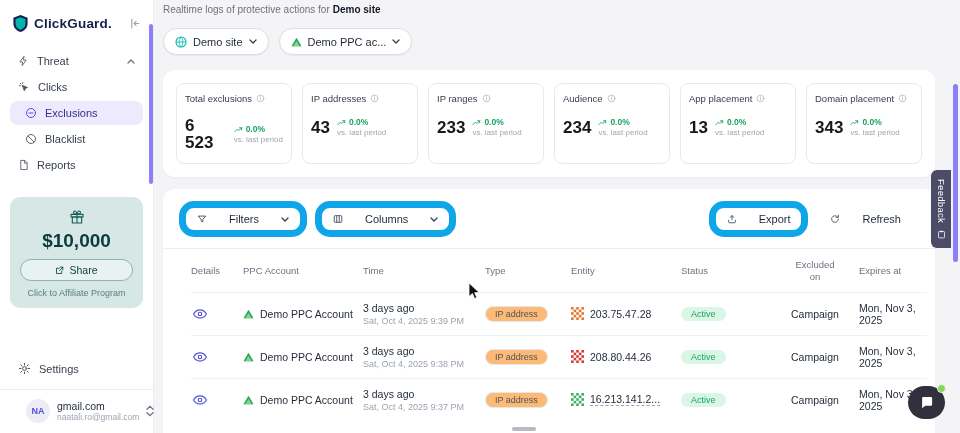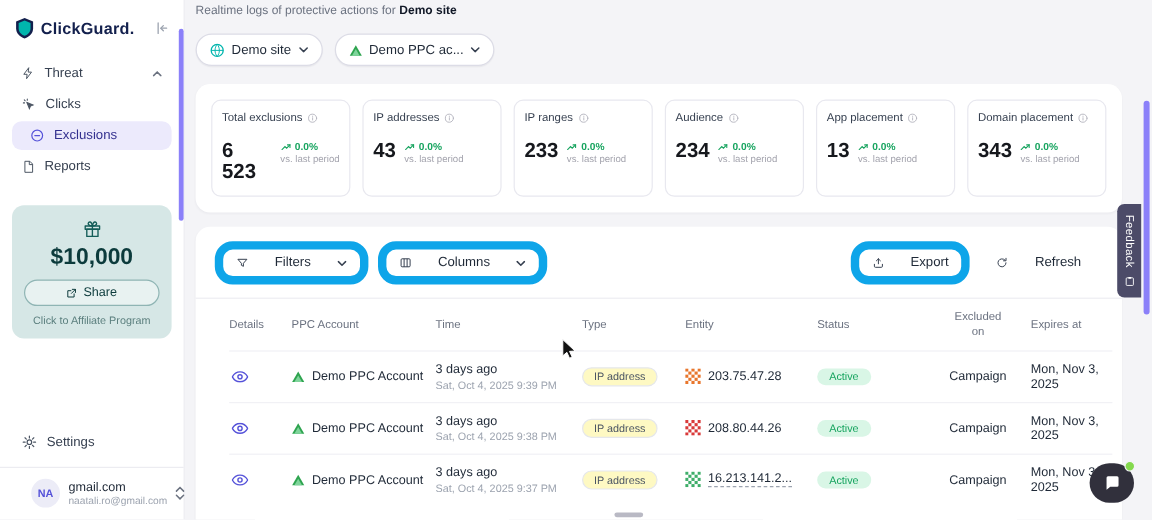--- a/index.html
+++ b/index.html
@@ -49,21 +49,21 @@
   .pill { display:inline-flex; align-items:center; gap:6px; height:27px; padding:0 11px;
     background:#fff; border:1px solid #dcdce6; border-radius:15px; font-size:11px; color:#1f2937;
     box-shadow:0 1px 1px rgba(16,24,40,.05); cursor:pointer; white-space:nowrap; }
   .date-pill { margin-left:auto; }
 
   .stats-wrap { margin-top:15px; background:#fff; border-radius:12px; padding:13px;
     display:grid; grid-template-columns:repeat(6,1fr); gap:10px; box-shadow:0 1px 2px rgba(16,24,40,.04); }
   .stat-card { border:1px solid #e8e8ef; border-radius:8px; padding:9px 8px 12px; background:#fff; }
   .stat-label-row { display:flex; gap:4px; align-items:center; }
   .stat-label { font-size:9.5px; color:#374151; white-space:nowrap; }
-  .stat-value-row { margin-top:13px; display:flex; align-items:flex-start; gap:7px; }
+  .stat-value-row { margin-top:13px; display:flex; align-items:center; gap:7px; }
   .stat-value { font-size:17px; font-weight:bold; color:#16181d; line-height:1; }
   .stat-change { display:flex; flex-direction:column; gap:1px; }
   .stat-change-line { display:flex; gap:3px; align-items:center; font-size:8.5px; color:#17a45f; font-weight:bold; }
   .stat-period { font-size:8px; color:#a3a3ad; white-space:nowrap; }
 
   .table-card { margin-top:12px; background:#fff; border-radius:12px 12px 0 0; padding-top:12px;
     height:245px; box-shadow:0 1px 2px rgba(16,24,40,.04); }
   .toolbar { display:flex; align-items:center; gap:8px; padding:0 16px 11px; border-bottom:1px solid #ededf2; }
   .btn { display:inline-flex; align-items:center; gap:22px; border:7px solid #0ea5e9; background:#fff;
     border-radius:15px; padding:5px 11px; font-size:11px; color:#1f2937; cursor:pointer; white-space:nowrap; }
@@ -72,21 +72,21 @@
 
   .table { padding:0 8px 0 28px; }
   .thead, .trow { display:grid; grid-template-columns:52px 120px 122px 86px 110px 110px 68px 1fr; align-items:center; }
   .thead { padding:10px 0 9px; }
   .th { font-size:9.5px; color:#6b7280; }
   .th-excluded { width:48px; text-align:center; line-height:1.25; }
   .trow { border-top:1px solid #f1f1f5; min-height:43px; }
   .td { font-size:10.5px; color:#1f2937; }
   .cell-flex { display:flex; align-items:center; gap:6px; }
   .time-sub { font-size:9px; color:#9ca3af; margin-top:2px; }
-  .badge-type { display:inline-block; padding:2px 9px; border-radius:10px; background:#fef9c3;
+  .badge-type { display:inline-block; padding:2px 9px; border-radius:10px; background:#fdba74;
     border:1px solid #e5e7eb; font-size:9px; color:#4b5563; }
   .badge-status { display:inline-block; padding:2px 10px; border-radius:10px; background:#d9f6e6;
     font-size:9px; color:#17a45f; }
   .trunc { border-bottom:1px dashed #9ca3af; }
   .eye-btn { display:inline-flex; cursor:pointer; padding-left:2px; }
 
   
   .feedback-tab { position:absolute; right:9px; top:170px; width:20px; height:78px; background:#4c4b68;
     border-radius:6px 0 0 6px; display:flex; flex-direction:column; align-items:center; justify-content:center;
     gap:6px; color:#fff; cursor:pointer; }
@@ -150,20 +150,29 @@
       <div class="nav-sub active">
         <span class="ic">
           <svg width="12" height="12" viewBox="0 0 24 24" fill="none" stroke="#5552d9" stroke-width="2" stroke-linecap="round">
               <circle cx="12" cy="12" r="9"></circle>
               <path d="M8 12h8"></path>
             </svg>
         </span>
         <span>Exclusions</span>
       </div>
 
+      <div class="nav-sub">
+        <span class="ic">
+          <svg width="12" height="12" viewBox="0 0 24 24" fill="none" stroke="#4b5563" stroke-width="1.8">
+              <circle cx="12" cy="12" r="9"></circle>
+              <path d="M5.8 5.8l12.4 12.4"></path>
+            </svg>
+        </span>
+        <span>Blacklist</span>
+      </div>
 
       <div class="nav-item">
         <span class="ic">
           <svg width="11" height="12" viewBox="0 0 24 24" fill="none" stroke="#4b5563" stroke-width="1.8" stroke-linejoin="round">
               <path d="M6 2h9l5 5v15H6z"></path>
               <path d="M14 2v6h6"></path>
             </svg>
         </span>
         <span>Reports</span>
       </div>

